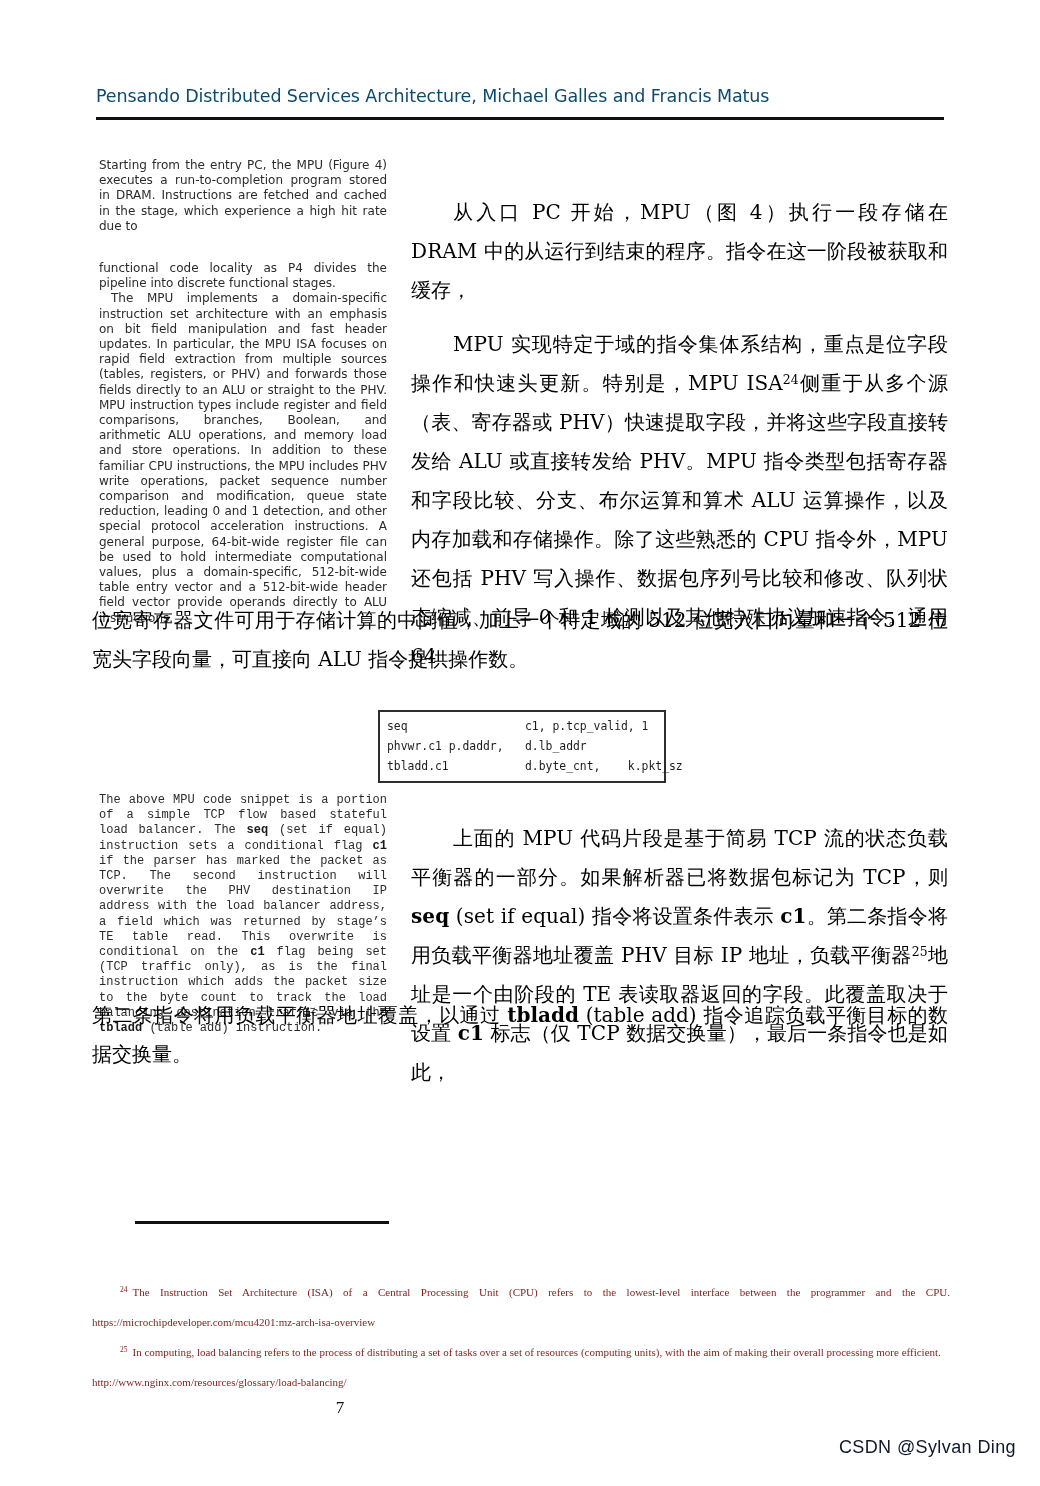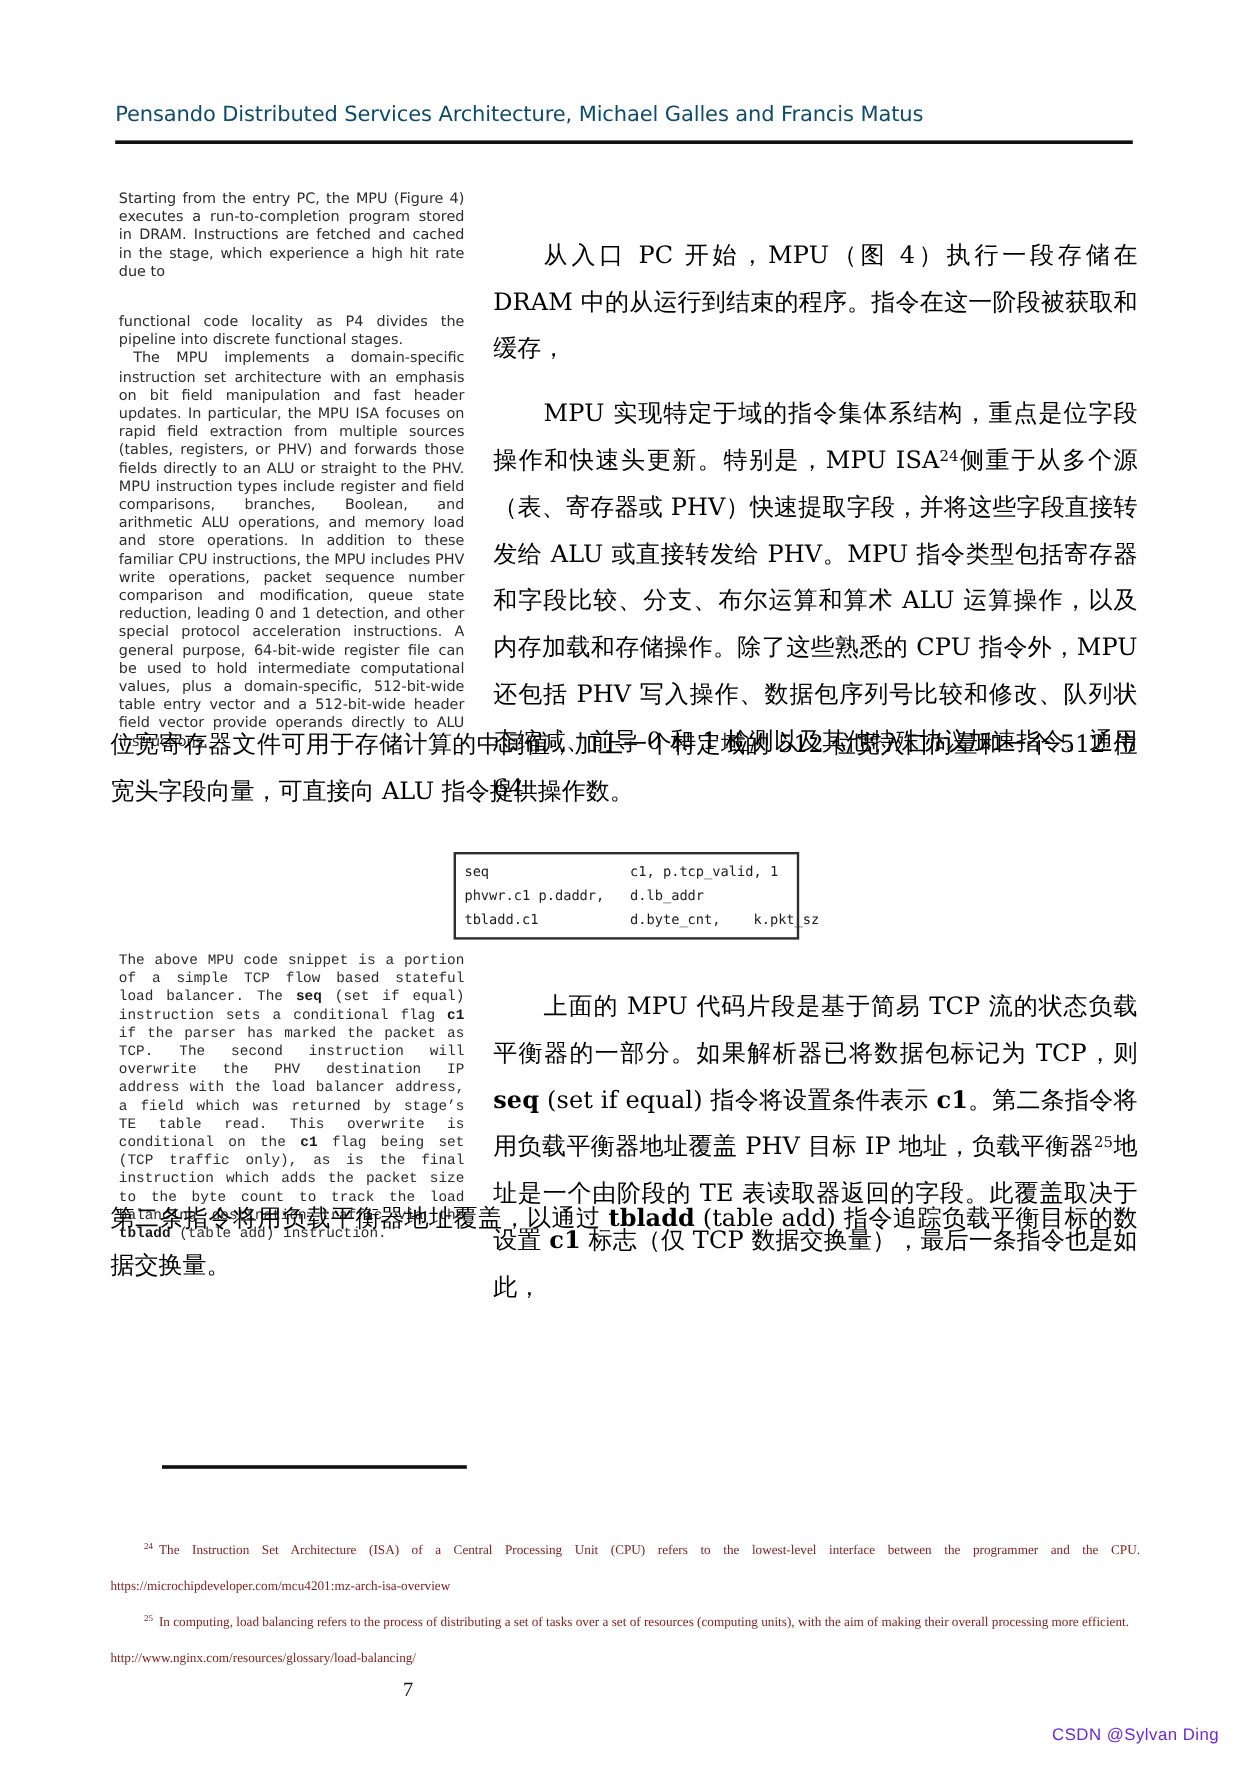--- a/index.html
+++ b/index.html
@@ -170,22 +170,22 @@
     font-size: 17px;
     color: #111;
   }
 
   
   .watermark {
     position: absolute;
     right: 24px;
     top: 1437px;
     font-family: "Liberation Sans", sans-serif;
-    font-size: 14px;
-    color: #6d28d9;
+    font-size: 18px;
+    color: #0f172a;
     letter-spacing: 0.4px;
     white-space: nowrap;
   }
 </style>
 </head>
 <body>
 
 <div class="page">
 
   <div class="runhead">Pensando Distributed Services Architecture, Michael Galles and Francis Matus</div>

